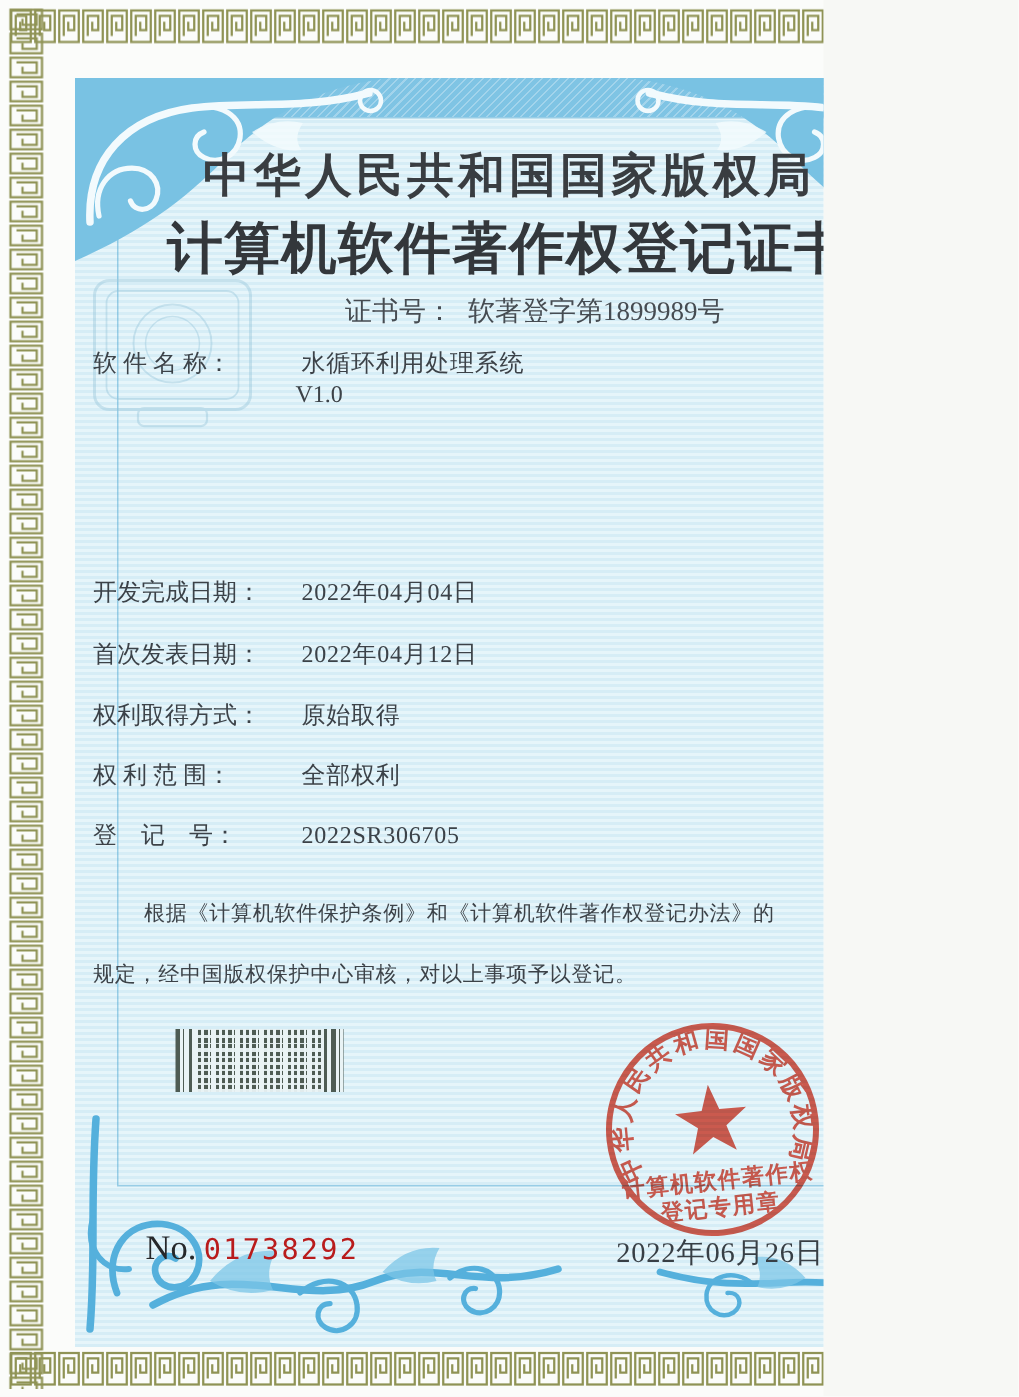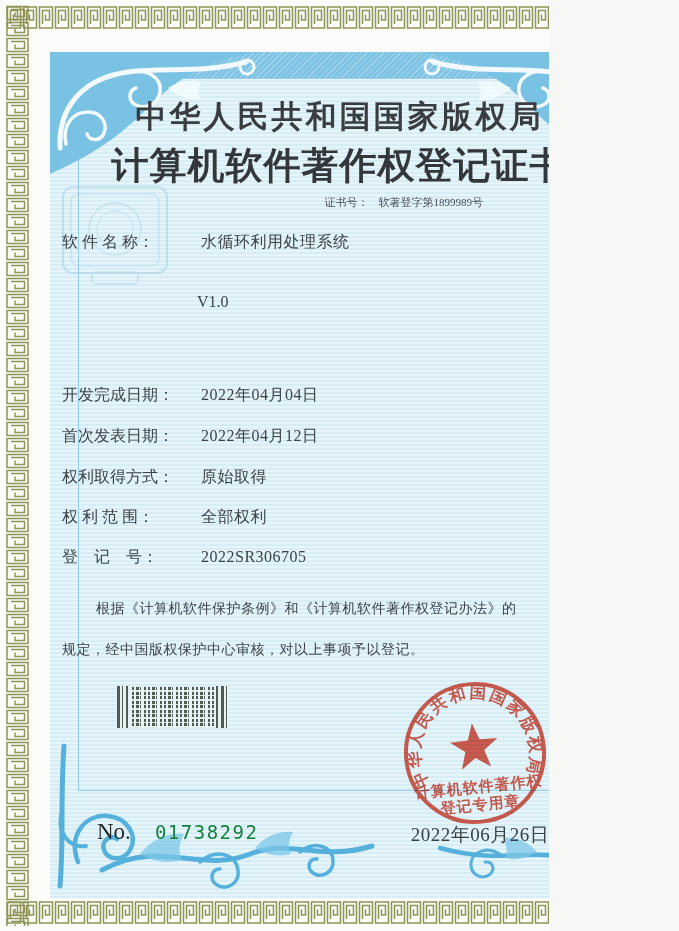--- a/index.html
+++ b/index.html
@@ -23,46 +23,46 @@
     border:1px solid rgba(88,172,214,.55);}
 
   .orn{position:absolute;z-index:2;}
   .wm{position:absolute;left:60px;top:184px;z-index:2;opacity:.42;}
 
   
   .authority{position:absolute;left:0;top:96px;width:679px;text-align:center;z-index:3;
     font-size:31px;font-weight:bold;letter-spacing:3px;color:#393d41;}
   .cert-title{position:absolute;left:0;top:141px;width:679px;text-align:center;z-index:3;
     font-size:37px;font-weight:bold;letter-spacing:1px;color:#33373b;}
-  .certno{position:absolute;right:66px;top:195px;z-index:3;font-size:11px;color:#464c52;}
+  .certno{position:absolute;right:66px;top:195px;z-index:3;font-size:18px;color:#464c52;}
   .certno .v{margin-left:10px;}
 
   .row{position:absolute;left:62px;z-index:3;font-size:16px;color:#3c4248;white-space:nowrap;}
   .row .lbl{display:inline-block;width:135px;}
   .row .val{letter-spacing:.5px;}
-  .val2{position:absolute;left:197px;top:255px;z-index:3;font-size:16px;color:#3c4248;margin-top:38px;}
+  .val2{position:absolute;left:197px;top:255px;z-index:3;font-size:16px;color:#3c4248;}
 
   .stm{position:absolute;z-index:3;font-size:14px;color:#3c4248;letter-spacing:.5px;white-space:nowrap;}
   .stm.l1{left:96px;top:600px;}
   .stm.l2{left:62px;top:641px;}
 
   
   .barcode{position:absolute;left:117px;top:686px;width:112px;height:42px;z-index:3;display:flex;}
   .bc-guard{width:15px;height:100%;
     background:repeating-linear-gradient(90deg,#4e5c54 0 3px,#e9f3f5 3px 5px,#4e5c54 5px 6px,#e9f3f5 6px 9px,#4e5c54 9px 11px,#e9f3f5 11px 15px);}
   .bc-guard.r{width:13px;
     background:repeating-linear-gradient(90deg,#4e5c54 0 2px,#e9f3f5 2px 5px,#4e5c54 5px 8px,#e9f3f5 8px 10px,#4e5c54 10px 11px,#e9f3f5 11px 13px);}
   .bc-mid{flex:1;height:100%;
     background:
       repeating-linear-gradient(0deg,rgba(233,243,245,.95) 0 2px,rgba(233,243,245,0) 2px 5px,rgba(233,243,245,.9) 5px 6px,rgba(233,243,245,0) 6px 9px),
       repeating-linear-gradient(90deg,#4e5c54 0 2px,#e9f3f5 2px 4px,#4e5c54 4px 7px,#e9f3f5 7px 8px,#4e5c54 8px 9px,#e9f3f5 9px 12px,#4e5c54 12px 14px,#e9f3f5 14px 16px);}
 
   .serial{position:absolute;left:97px;top:819px;z-index:5;white-space:nowrap;}
   .serial .no{font-size:23px;color:#26282a;}
-  .serial .num{font-family:"DejaVu Sans Mono",monospace;font-size:19px;color:#15803d;letter-spacing:1.5px;margin-left:24px;}
+  .serial .num{font-family:"DejaVu Sans Mono",monospace;font-size:19px;color:#b91c1c;letter-spacing:1.5px;margin-left:5px;}
 
   .issue-date{position:absolute;left:398px;top:822px;width:164px;text-align:center;z-index:3;
     font-size:19px;color:#383f45;letter-spacing:.5px;}
 
   .seal{position:absolute;left:390px;top:668px;z-index:4;opacity:.9;mix-blend-mode:multiply;}
 </style>
 </head>
 <body>
 
 <div class="page">

